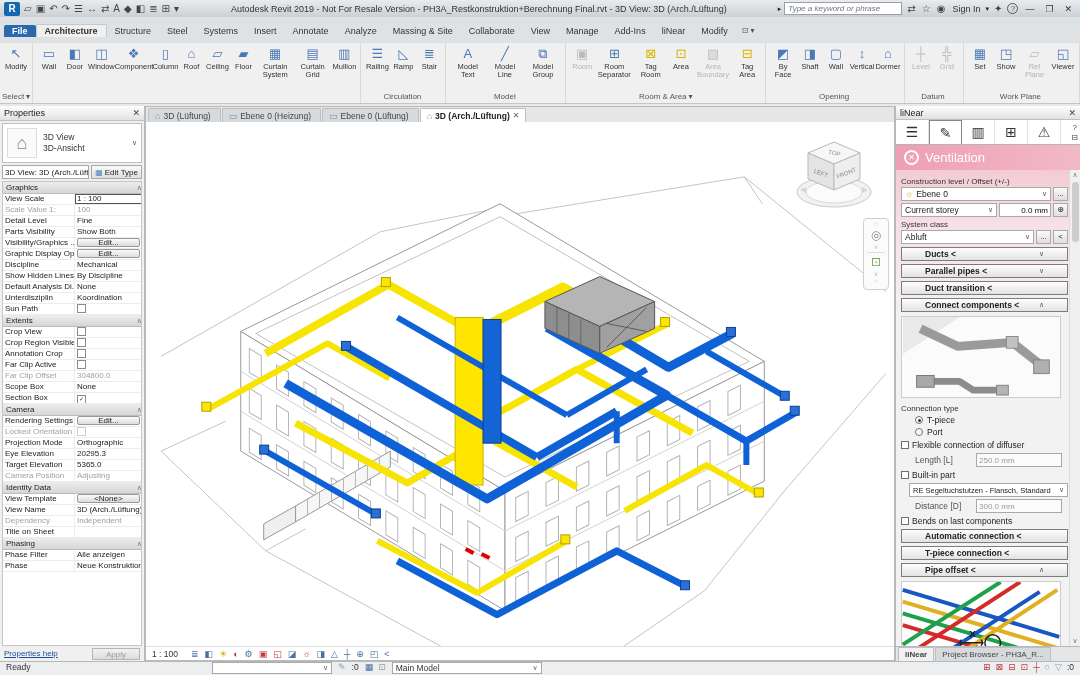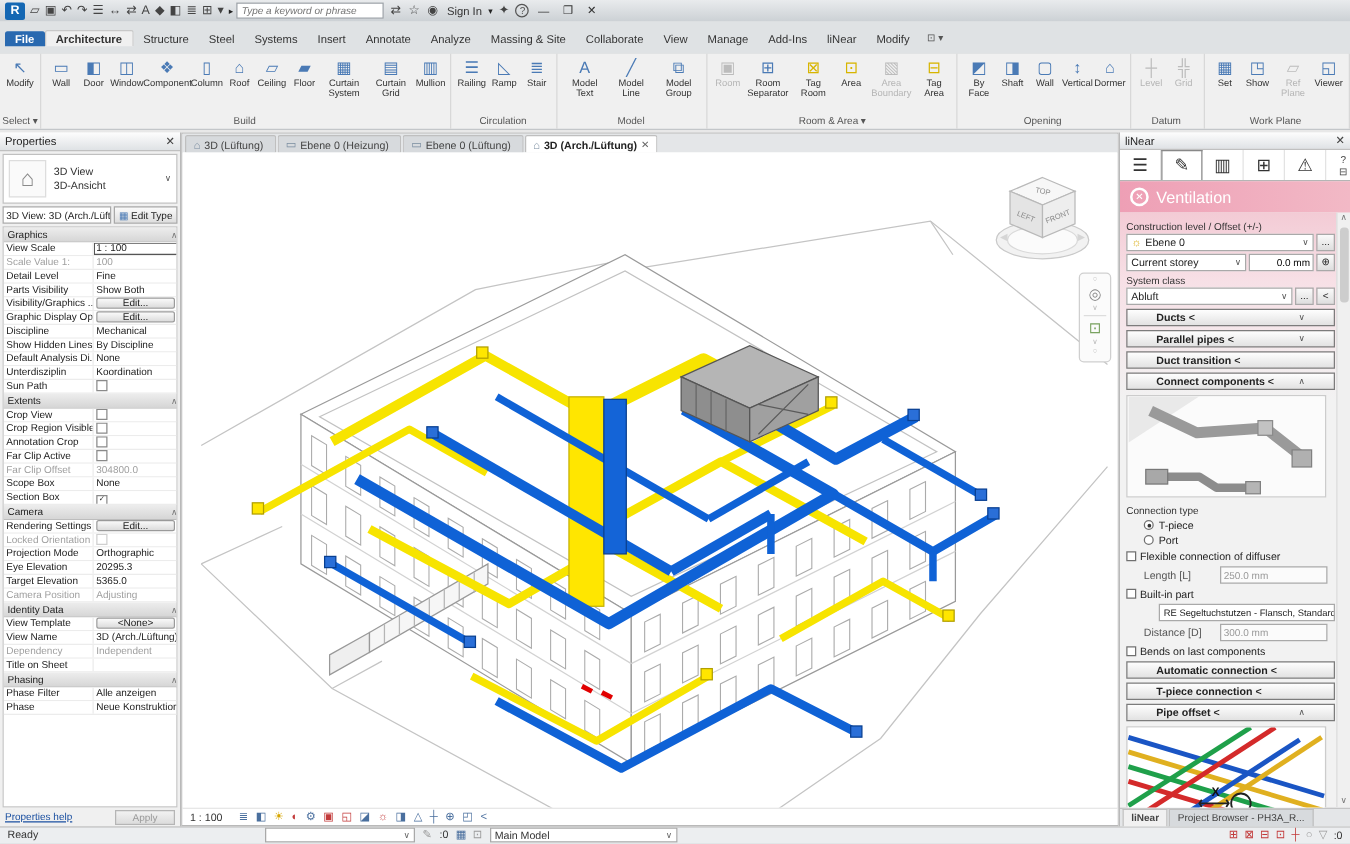--- a/index.html
+++ b/index.html
@@ -145,20 +145,21 @@
         <span class="qat-ico">☰</span>
         <span class="qat-ico">↔</span>
         <span class="qat-ico">⇄</span>
         <span class="qat-ico">A</span>
         <span class="qat-ico">◆</span>
         <span class="qat-ico">◧</span>
         <span class="qat-ico">≣</span>
         <span class="qat-ico">⊞</span>
         <span class="qat-ico">▾</span>
       </div>
+    <div id="tb-title">Autodesk Revit 2019 - Not For Resale Version - PH3A_Restkonstruktion+Berechnung Final.rvt - 3D View: 3D (Arch./Lüftung)</div>
     <span class="chev">▸</span>
     <input id="searchbox" placeholder="Type a keyword or phrase" style="">
     <div style="display:flex;gap:2px">
 
     <span class="tb-ico">⇄</span>
         <span class="tb-ico">☆</span>
         <span class="tb-ico">◉</span>
       </div>
     <span id="signin">Sign In</span>
     <span class="chev">▾</span>
@@ -254,24 +255,20 @@
         <div class="rbtn">
           <div class="rico">▤</div>
           <div class="rlabel">Curtain Grid</div>
         </div>
 
         <div class="rbtn">
           <div class="rico">▥</div>
           <div class="rlabel">Mullion</div>
         </div>
       </div>
-      <div class="rplabel">
-          <span>Build</span>
-          <span></span>
-        </div>
     </div>
     <div class="rpanel">
       <div class="rbtns">
         <div class="rbtn">
           <div class="rico">☰</div>
           <div class="rlabel">Railing</div>
         </div>
 
         <div class="rbtn">
           <div class="rico">◺</div>
@@ -956,21 +953,21 @@
           <span>Flexible connection of diffuser</span>
         </div>
         <div class="subrow">
           <span class="sublabel">Length [L]</span>
           <input class="linput dim" style="width: 86px; text-align: left;" disabled="" value="250.0 mm">
         </div>
         <div class="cbrow">
           <span class="cb"></span>
           <span>Built-in part</span>
         </div>
-        <div class="lrow" style="margin-left:26px">
+        <div class="lrow" style="margin-left:8px">
           <div class="lsel">
             <span style="font-size:7.5px">RE Segeltuchstutzen - Flansch, Standard</span>
             <span class="chev">∨</span>
           </div>
         </div>
         <div class="subrow">
           <span class="sublabel">Distance [D]</span>
           <input class="linput dim" style="width: 86px; text-align: left;" disabled="" value="300.0 mm">
         </div>
         <div class="cbrow">

